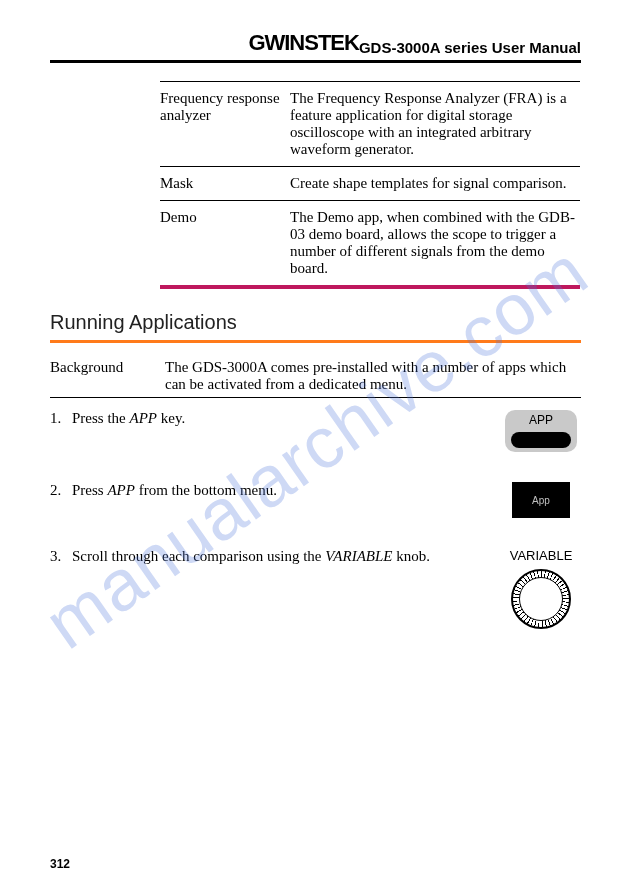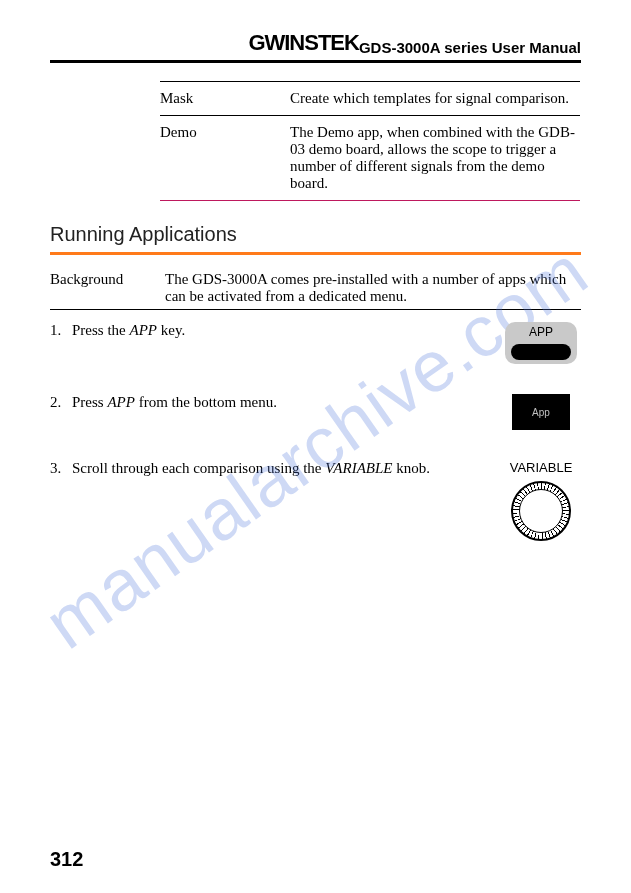--- a/index.html
+++ b/index.html
@@ -36,21 +36,21 @@
   .feature-table {
     margin-left: 110px;
     width: 420px;
     border-collapse: collapse;
   }
   .feature-table td {
     vertical-align: top;
     padding: 8px 4px 8px 0;
     border-top: 1px solid #000;
   }
-  .feature-table tr:last-child td { border-bottom: 1px solid #be185d; margin-left: 15px; }
+  .feature-table tr:last-child td { border-bottom: 4px solid #be185d; margin-left: 15px; }
   .feature-table td.term { width: 130px; }
   .section-heading {
     font-family: Arial, sans-serif;
     font-size: 20px;
     font-weight: 400;
     color: #222;
     margin-top: 22px;
     margin-bottom: 6px;
   }
   .orange-rule {
@@ -156,21 +156,21 @@
     border-radius: 50%;
     background: #fff;
     border: 1.5px solid #000;
   }
   .page-num {
     position: absolute;
     bottom: 22px;
     left: 50px;
     font-family: Arial, sans-serif;
     font-weight: 700;
-    font-size: 20px;
+    font-size: 12px;
   }
   .watermark {
     position: absolute;
     top: 50%;
     left: 50%;
     transform: translate(-50%, -50%) rotate(-35deg);
     font-family: Arial, sans-serif;
     font-size: 72px;
     font-weight: 400;
     color: rgba(80, 120, 220, 0.28);
@@ -185,23 +185,27 @@
 
 <div class="watermark">manualarchive.com</div>
 
 <div class="header">
   <div class="logo"><span class="gw">GWINSTEK</span></div>
   <div class="doctitle">GDS-3000A series User Manual</div>
 </div>
 
 <table class="feature-table">
   <tbody>
+      <tr>
+    <td class="term">Frequency response analyzer</td>
+    <td>The Frequency Response Analyzer (FRA) is a feature application for digital storage oscilloscope with an integrated arbitrary waveform generator.</td>
+  </tr>
   <tr>
     <td class="term">Mask</td>
-    <td>Create which templates for signal comparison.</td>
+    <td>Create shape templates for signal comparison.</td>
   </tr>
   <tr>
     <td class="term">Demo</td>
     <td>The Demo app, when combined with the GDB-03 demo board, allows the scope to trigger a number of different signals from the demo board.</td>
   </tr>
 </tbody>
   </table>
 
 <h2 class="section-heading">Running Applications</h2>
 <div class="orange-rule"></div>

